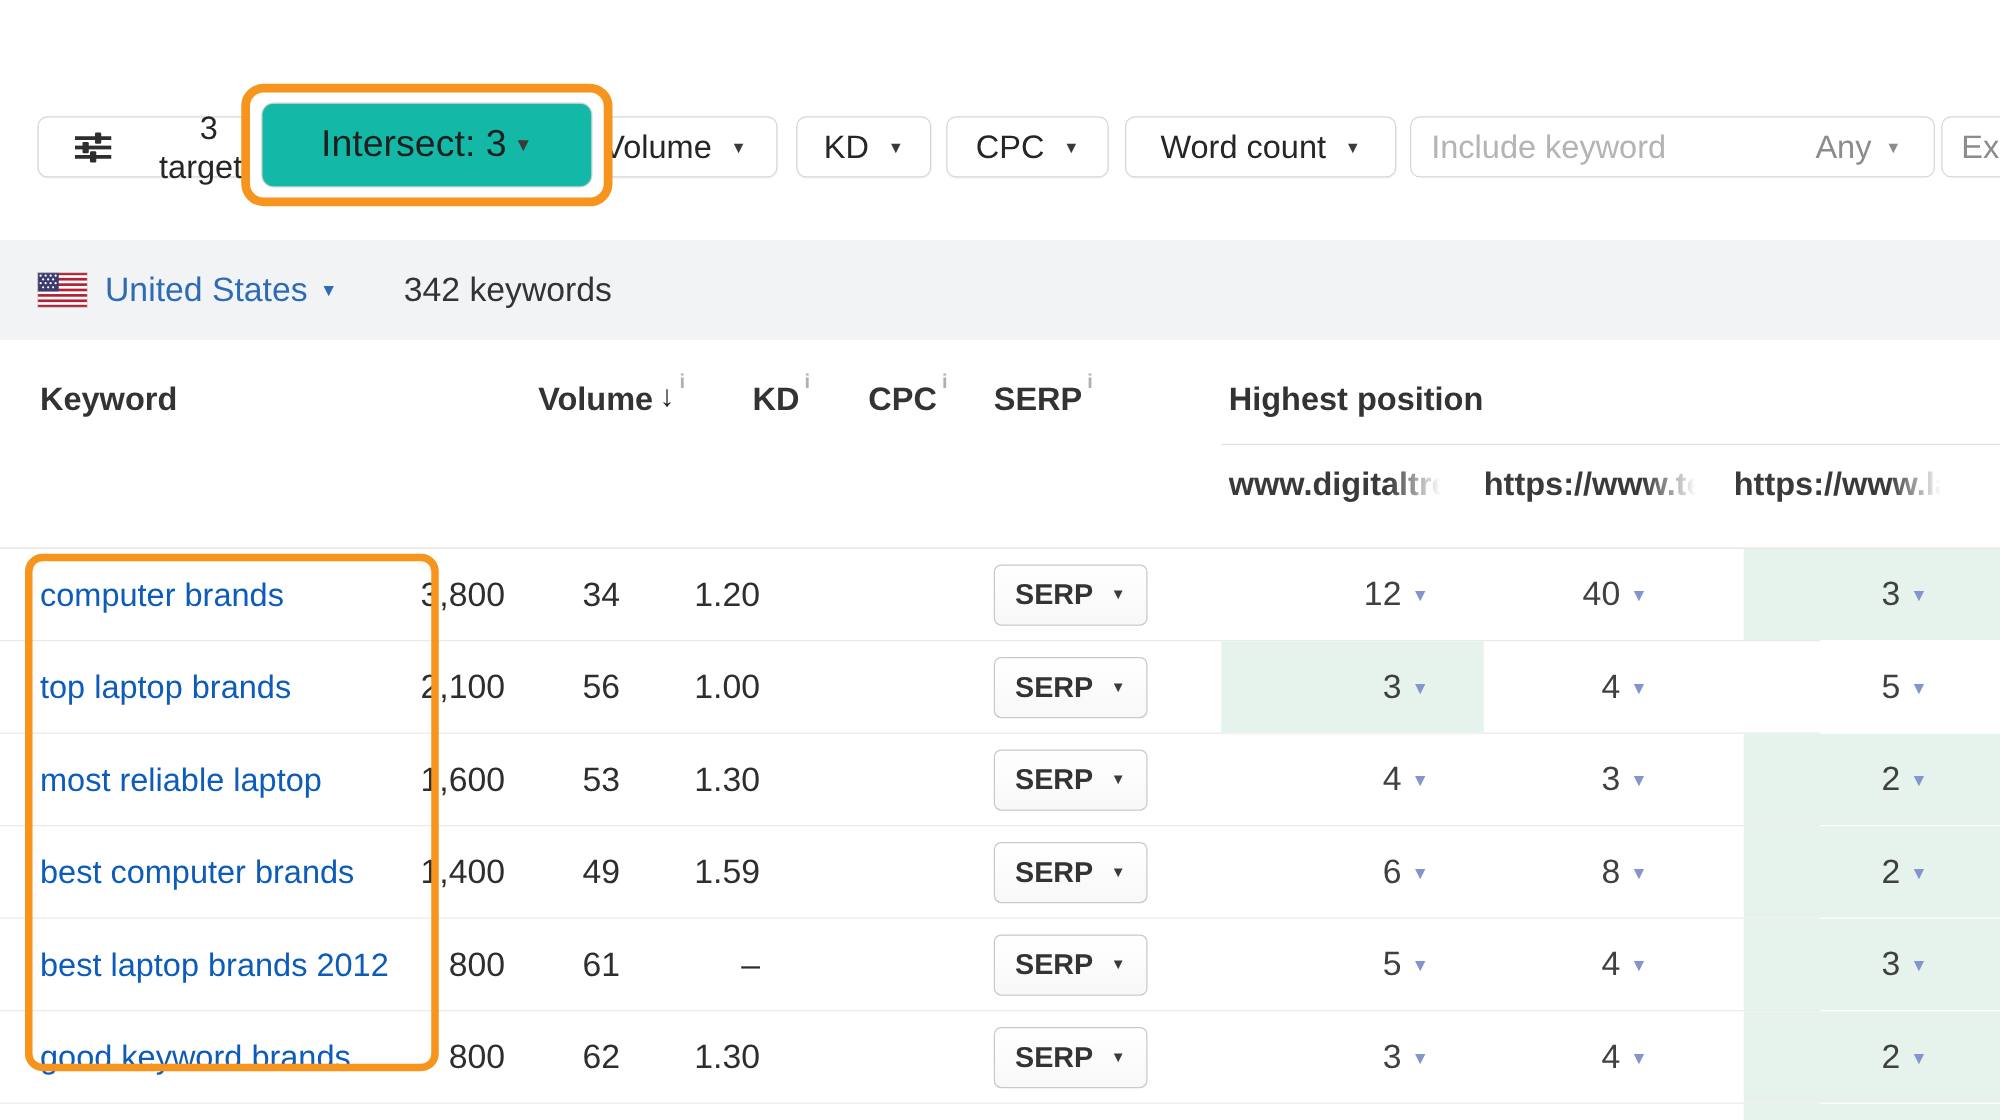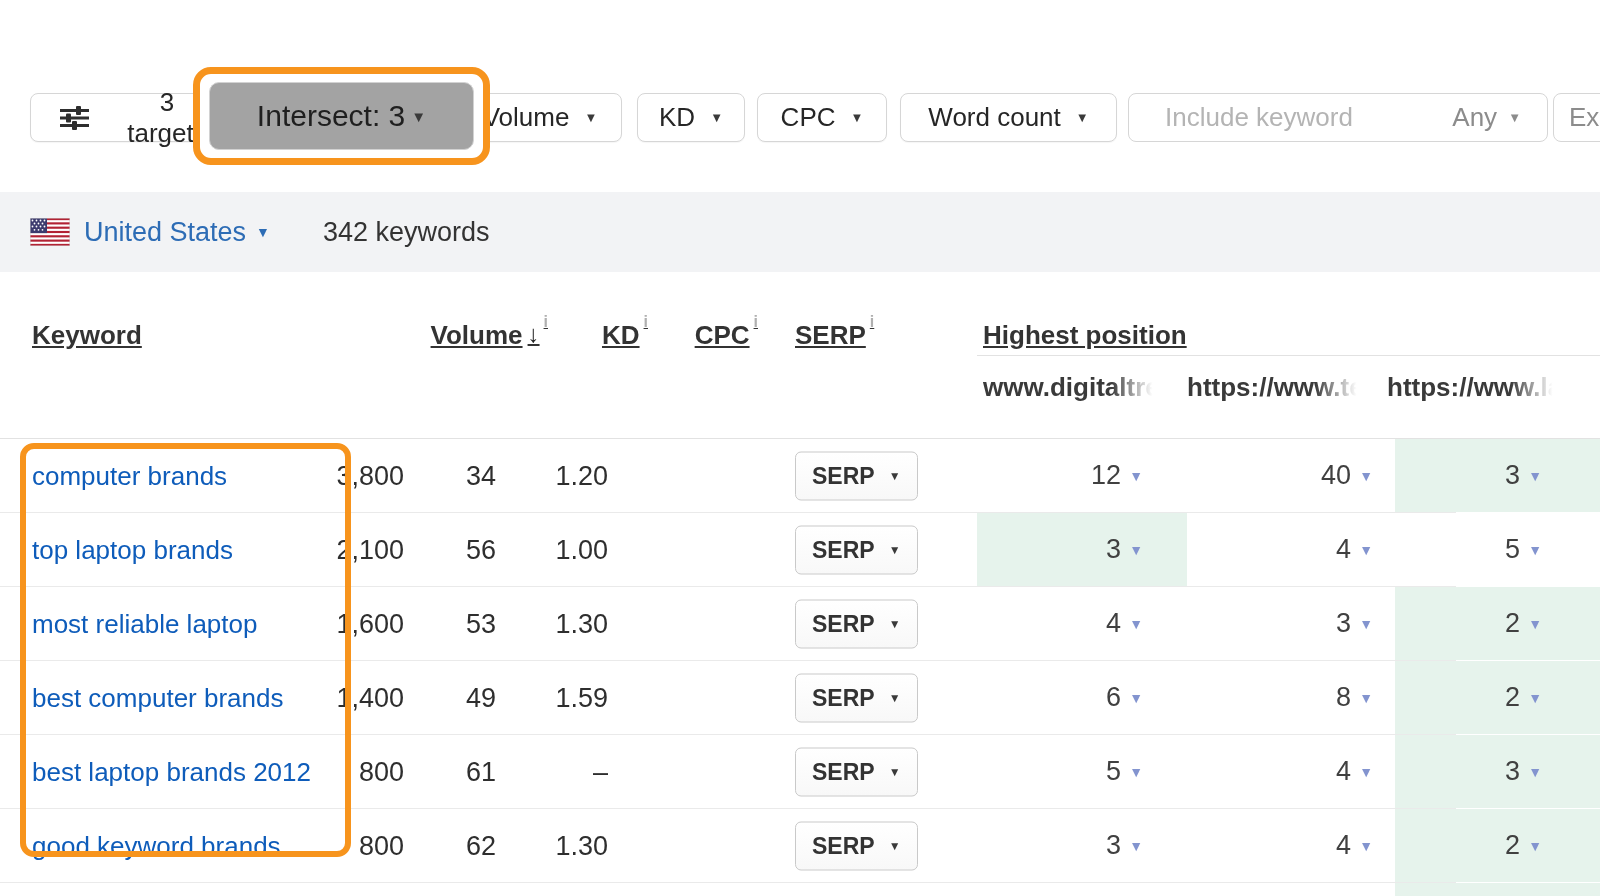--- a/index.html
+++ b/index.html
@@ -19,54 +19,54 @@
           border-radius:8px;display:flex;align-items:center;justify-content:center;gap:15px;
           font-size:26px;color:#262626;box-sizing:border-box;cursor:pointer;
           box-shadow:0 1px 1px rgba(0,0,0,.04);font-family:inherit;}
   .tri{font-size:13px;color:#3a3a3a;line-height:1;}
   #btn-targets{left:30px;width:194px;justify-content:flex-start;padding-left:28px;gap:27px;}
   #btn-volume{left:458px;width:164px;}
   #btn-kd{left:637px;width:108px;}
   #btn-cpc{left:757px;width:130px;}
   #btn-wc{left:900px;width:217px;}
   .include-box{position:absolute;top:93px;left:1128px;width:420px;height:49px;border:1px solid #d6d6d6;
-               border-radius:8px;background:#fff;display:flex;align-items:center;box-sizing:border-box;padding-left:20px;}
+               border-radius:8px;background:#fff;display:flex;align-items:center;box-sizing:border-box;}
   .include-box input{flex:1;min-width:0;border:none;outline:none;background:transparent;
                      font-size:26px;color:#333;padding:0 0 0 16px;font-family:inherit;}
   .include-box input::placeholder{color:#b4b4b4;}
   .any{display:flex;align-items:center;gap:11px;color:#8c8c8c;font-size:26px;padding-right:26px;cursor:pointer;}
   .any .tri{color:#8c8c8c;}
   .exclude-box{position:absolute;top:93px;left:1553px;width:130px;height:49px;border:1px solid #d6d6d6;
                border-radius:8px;background:#fff;display:flex;align-items:center;padding-left:15px;
                color:#8c8c8c;font-size:26px;box-sizing:border-box;}
 
   
   .callout{position:absolute;left:193px;top:67px;width:297px;height:98px;background:#fff;
            border:7px solid #f7941d;border-radius:18px;box-sizing:border-box;}
-  .intersect-btn{position:absolute;left:9px;top:8px;right:9px;bottom:8px;background:#a3a3a3;
+  .intersect-btn{position:absolute;left:9px;top:8px;right:9px;bottom:8px;background:#14b8a6;
                  border:1px solid #d2d2d2;border-radius:10px;display:flex;align-items:center;
                  justify-content:center;gap:6px;font-size:30px;color:#1f1f1f;cursor:pointer;font-family:inherit;}
   .intersect-btn .tri{font-size:15px;}
 
   
   .sliders-icon{width:31px;height:26px;flex:0 0 auto;}
 
   
   .country-bar{position:absolute;left:0;top:192px;width:1600px;height:80px;background:#f2f3f5;}
   .flag{position:absolute;left:30px;top:26px;width:40px;height:28px;}
   .country{position:absolute;left:84px;top:0;height:80px;display:flex;align-items:center;gap:10px;
            color:#2d6cb5;font-size:27px;cursor:pointer;}
   .country .tri{color:#2d6cb5;font-size:14px;}
   .kw-count{position:absolute;left:323px;top:0;height:80px;display:flex;align-items:center;
             font-size:27px;color:#333;}
 
   
   .thead{position:absolute;left:0;top:272px;width:1600px;height:167px;}
-  .th{position:absolute;top:48px;display:flex;align-items:flex-start;font-weight:bold;
-      font-size:26px;color:#333;white-space:nowrap;text-decoration:underline;}
+  .th{position:absolute;top:32px;display:flex;align-items:flex-start;font-weight:bold;
+      font-size:26px;color:#333;white-space:nowrap;}
   .th-keyword{left:32px;}
   .th-volume{right:1052px;cursor:pointer;}
   .th-kd{right:952px;}
   .th-cpc{right:842px;}
   .th-serp{left:795px;}
   .th-hp{left:983px;}
   .sort-arrow{font-size:24px;margin-left:5px;font-weight:bold;color:#222;}
   .info{font-size:16px;color:#b0b0b0;font-weight:bold;margin-left:4px;position:relative;top:-7px;}
   .hp-line{position:absolute;left:977px;top:83px;width:623px;height:1px;background:#e2e2e2;}
   .site-col{position:absolute;top:100px;height:32px;font-weight:bold;font-size:26px;color:#3a3a3a;
@@ -88,21 +88,21 @@
   .c-kd{right:960px;}
   .c-cpc{right:848px;}
   .serp-btn{position:absolute;left:795px;top:50%;transform:translateY(-50%);display:flex;
             align-items:center;gap:14px;padding:10px 16px;background:linear-gradient(#fff,#f8f8f8);
             border:1px solid #c9c9c9;border-radius:6px;font-weight:bold;font-size:23px;color:#333;
             cursor:pointer;font-family:inherit;}
   .serp-btn .tri{font-size:12px;}
   .pos{position:absolute;top:0;bottom:0;display:flex;align-items:center;justify-content:flex-end;
        box-sizing:border-box;cursor:pointer;}
   .p0{left:977px;width:210px;padding-right:44px;}
-  .p1{left:1187px;width:208px;padding-right:22px;}
+  .p1{left:1187px;width:208px;padding-right:77px;}
   .p2{left:1395px;width:205px;padding-right:58px;}
   .pos.best{background:#e6f3ec;}
   .pv{font-size:27px;color:#404040;}
   .ptri{font-size:14px;color:#8394cf;margin-left:8px;line-height:1;}
   .row-partial{position:absolute;left:0;top:883px;width:1600px;height:13px;}
   .row-partial .green{position:absolute;left:1395px;width:205px;top:0;bottom:0;background:#e6f3ec;}
 
   
   .kw-annotation{position:absolute;left:20px;top:443px;width:331px;height:414px;
                  border:6px solid #f7941d;border-radius:14px;box-sizing:border-box;pointer-events:none;}

